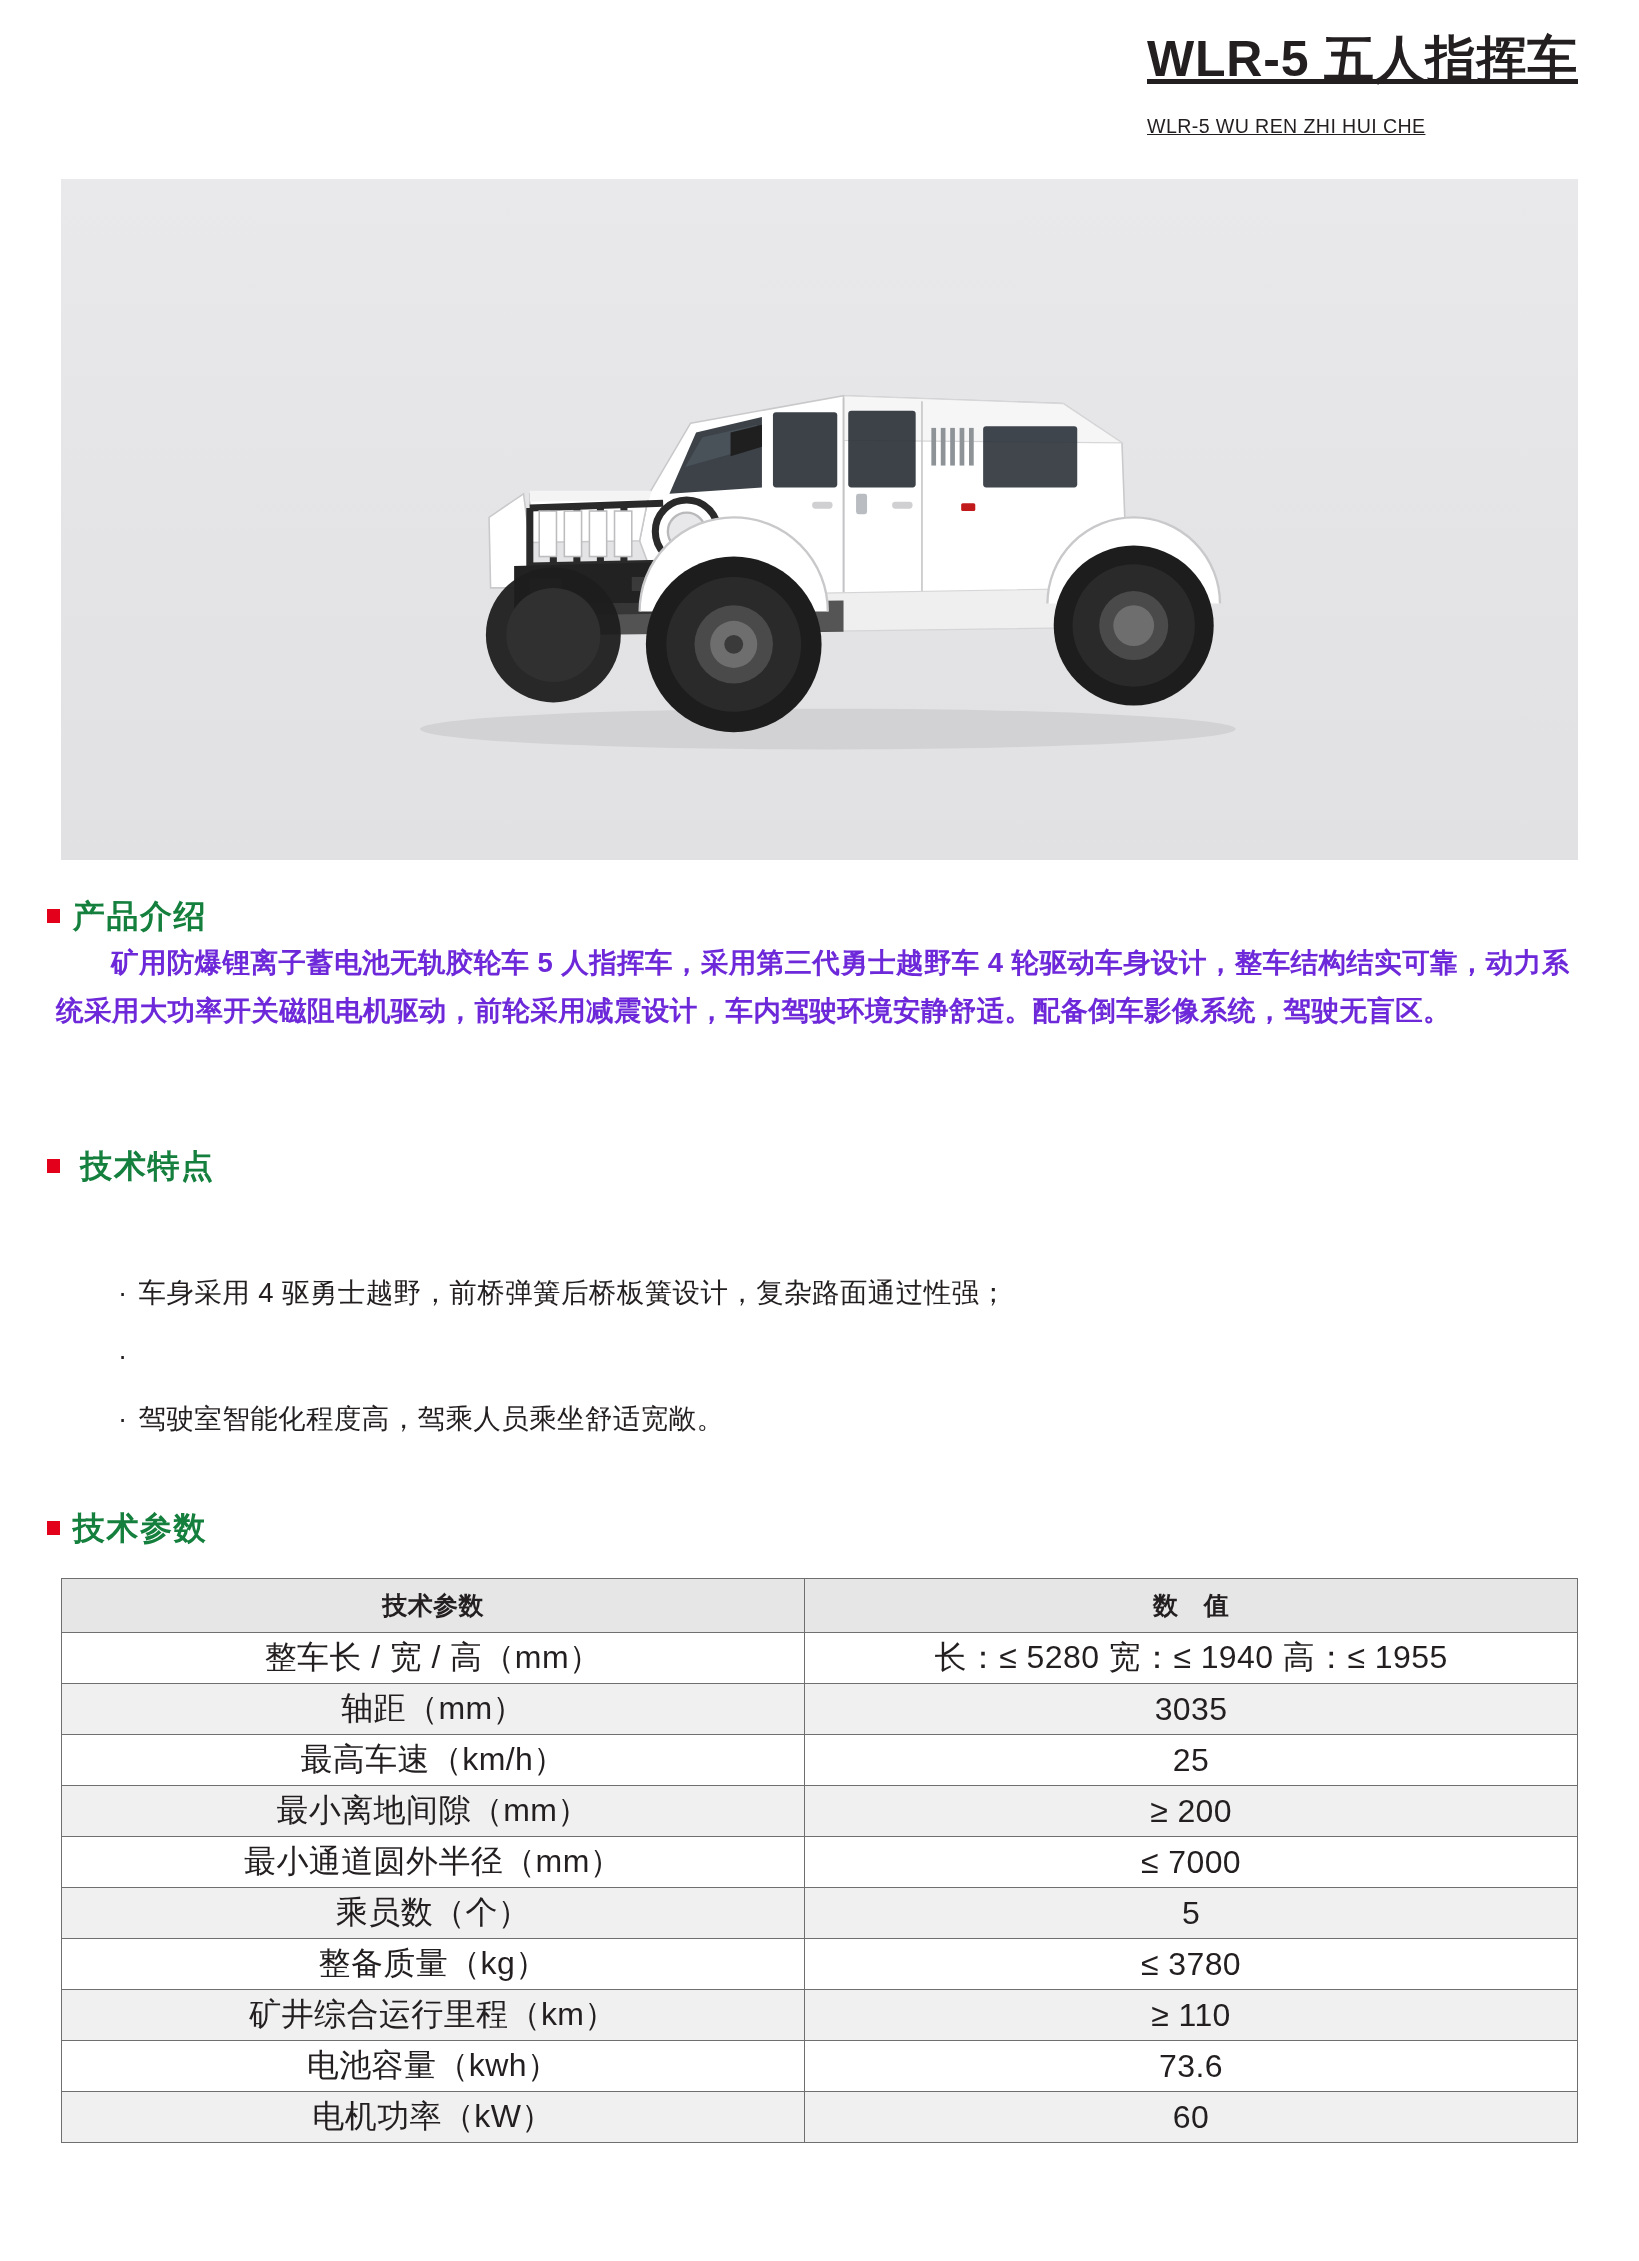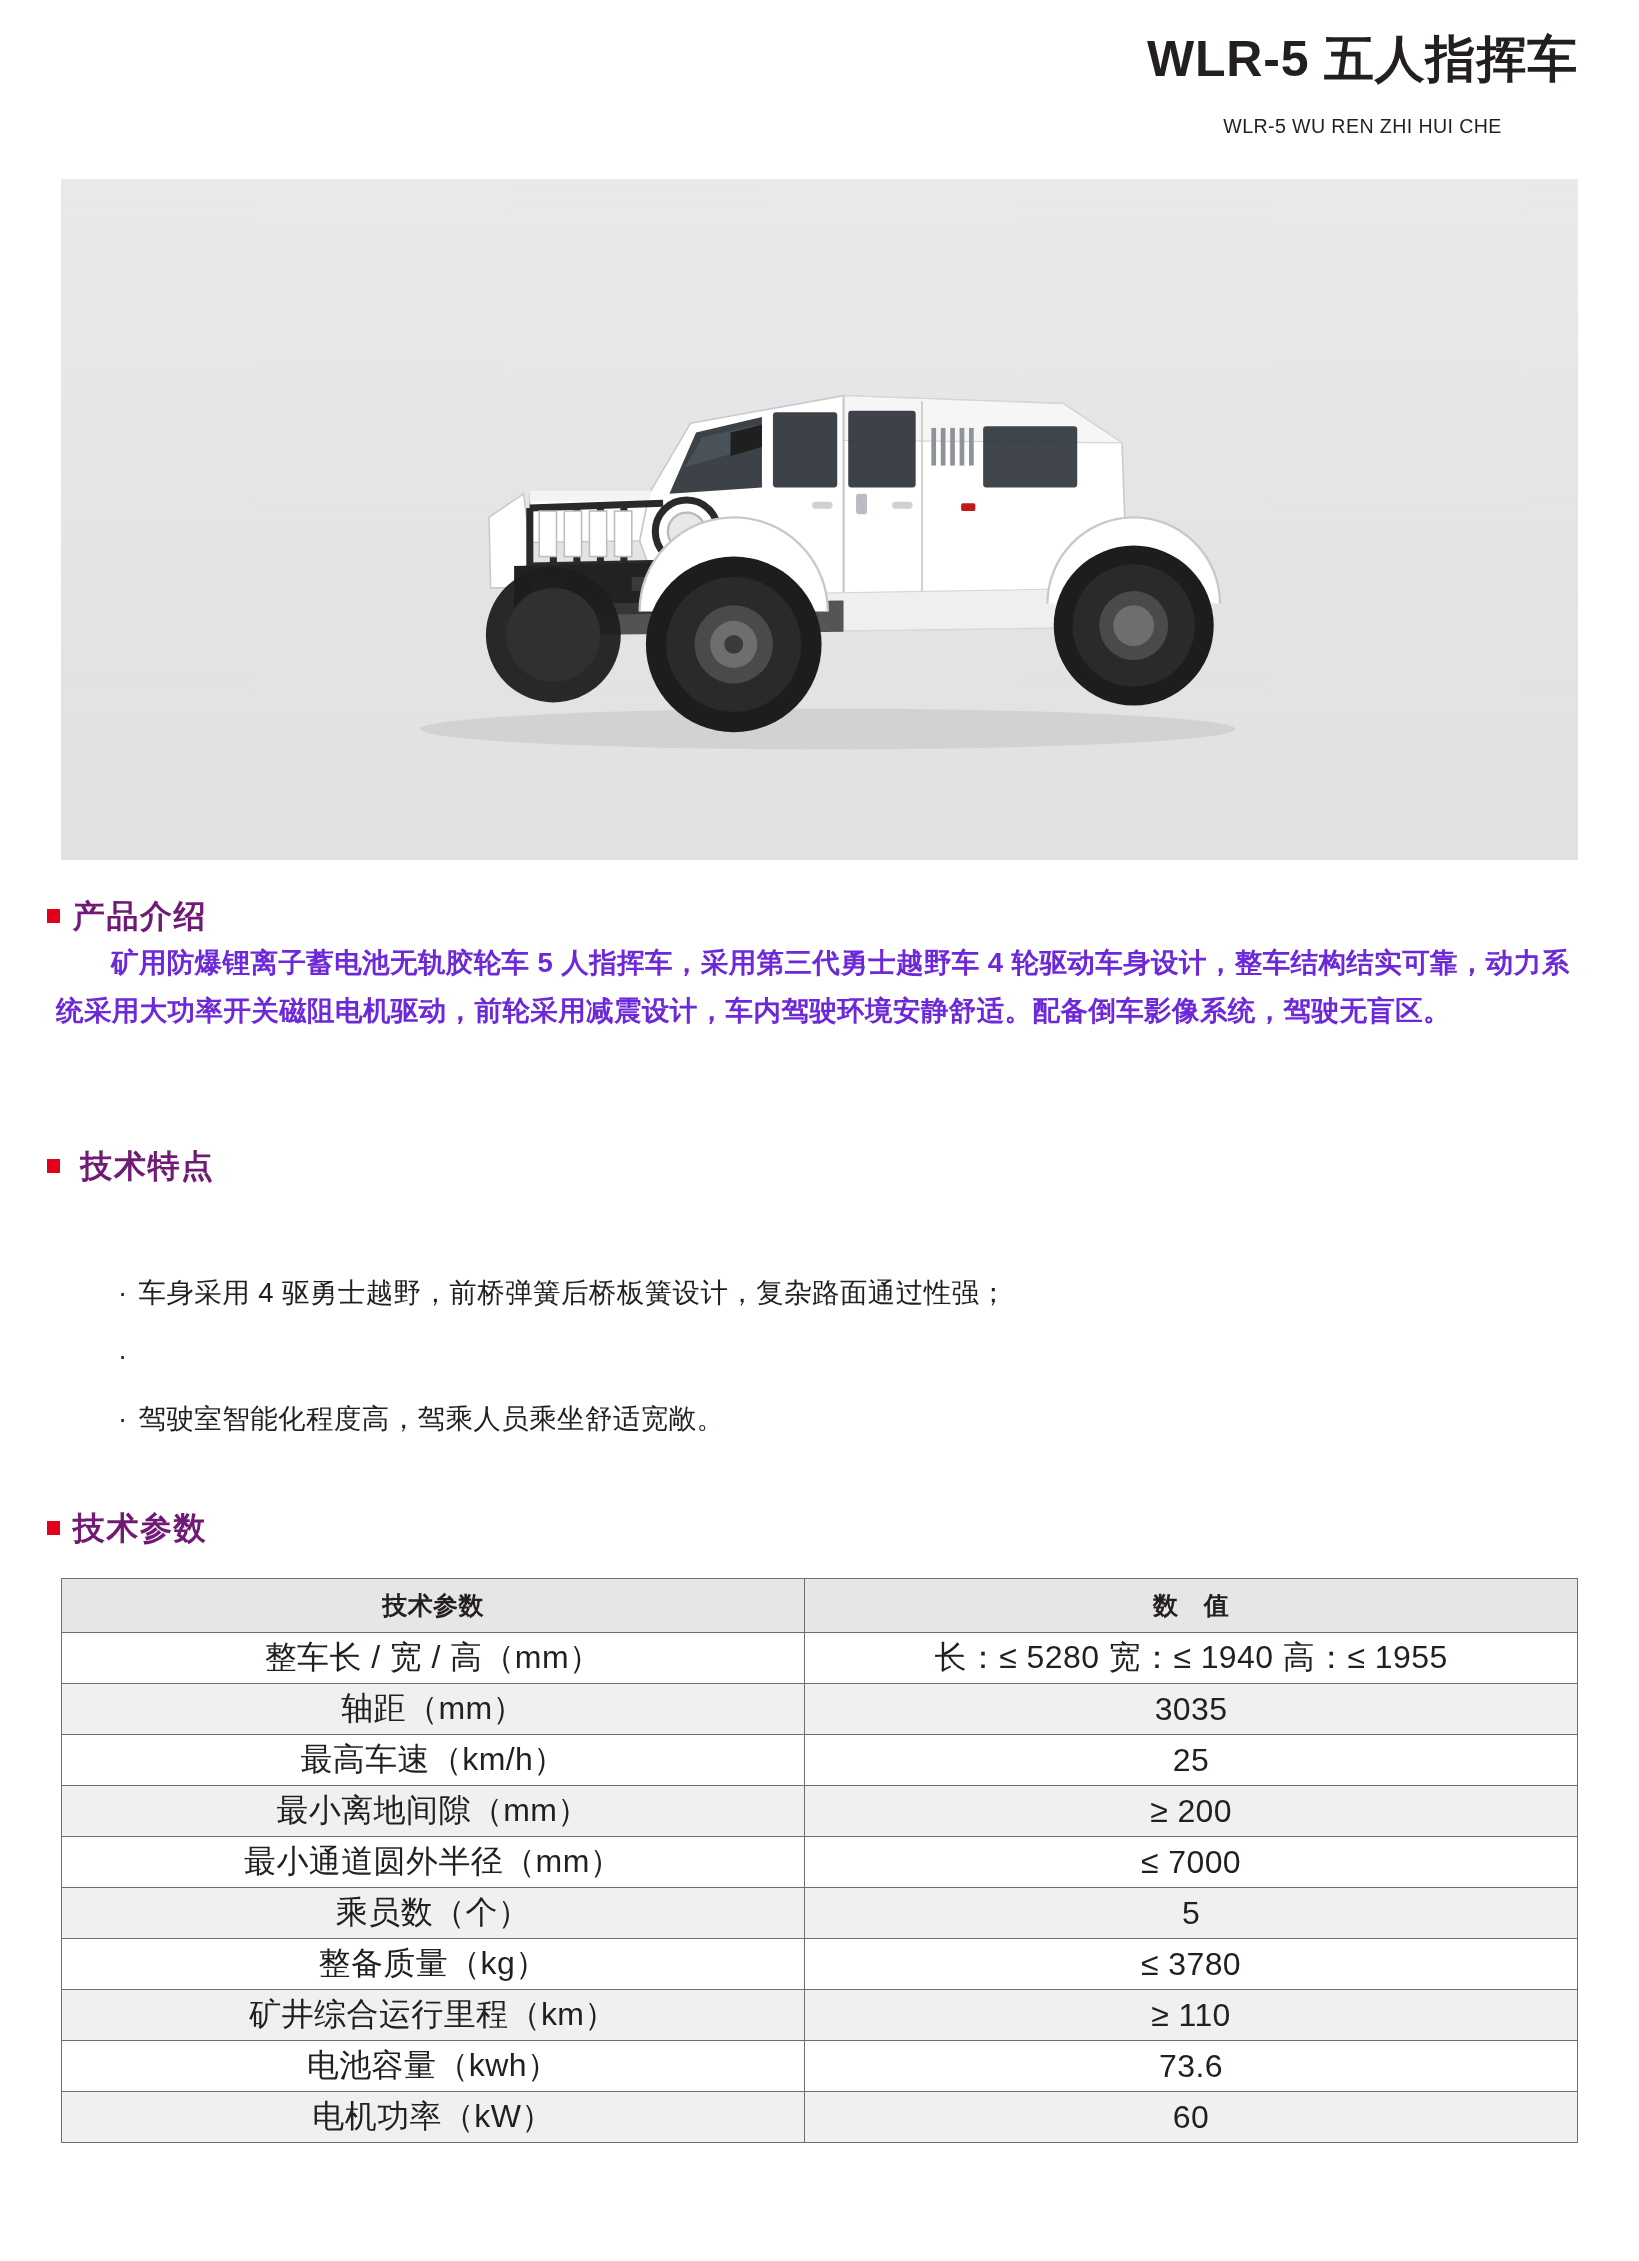--- a/index.html
+++ b/index.html
@@ -21,21 +21,22 @@
     height: 2261px;
     padding: 0;
     box-sizing: border-box;
   }
 
   
   .header {
     position: absolute;
     top: 31px;
     right: 61px;
-    text-align: center;
+    text-align: left;
+    text-decoration: underline;
   }
   .header-title {
     font-size: 50px;
     font-weight: bold;
     letter-spacing: 0.8px;
     line-height: 1.15;
     color: #231f20;
     white-space: nowrap;
   }
   .header-subtitle {
@@ -75,21 +76,21 @@
   }
   .sec-square {
     width: 13.3px;
     height: 13.3px;
     background: #e2001a;
     display: inline-block;
   }
   .sec-title {
     font-size: 32px;
     font-weight: bold;
-    color: #701a75;
+    color: #15803d;
     letter-spacing: 1.6px;
     line-height: 1;
   }
 
   #head-intro { top: 900px; }
   #head-feature { top: 1150px; gap: 20px; }
   #head-params { top: 1512px; }
 
   
   .intro {

